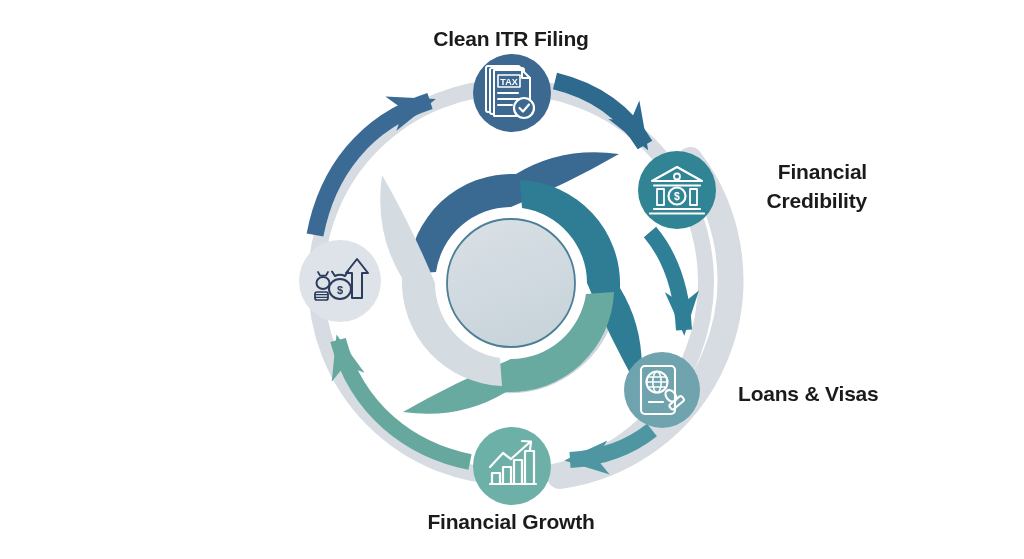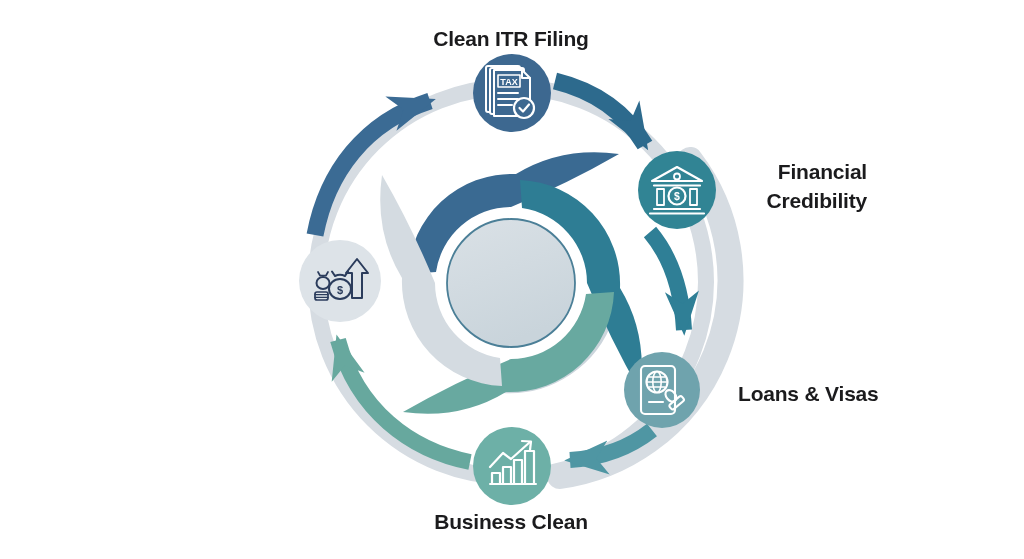--- a/index.html
+++ b/index.html
@@ -140,14 +140,14 @@
       <rect x="315" y="292" width="13" height="8" rx="2" stroke-width="1.7"></rect>
       <path d="M 315 294.7 H 328 M 315 297.4 H 328" stroke-width="1.3"></path>
       <text class="icon-text" x="340" y="293.5" font-size="11" fill="#2b3c5c" stroke="none" text-anchor="middle">$</text>
     </g>
   </g>
 </svg>
 
   <div class="node-label lbl-clean-itr">Clean ITR Filing</div>
   <div class="node-label lbl-financial">Financial Credibility</div>
   <div class="node-label lbl-loans">Loans &amp; Visas</div>
-  <div class="node-label lbl-business">Business Clean</div>
+  <div class="node-label lbl-business">Financial Growth</div>
 </div>
 
 </body></html>

